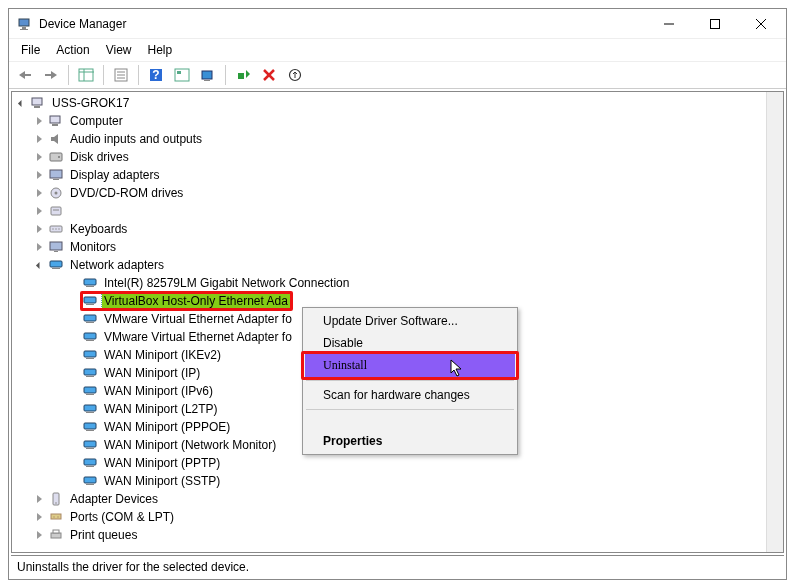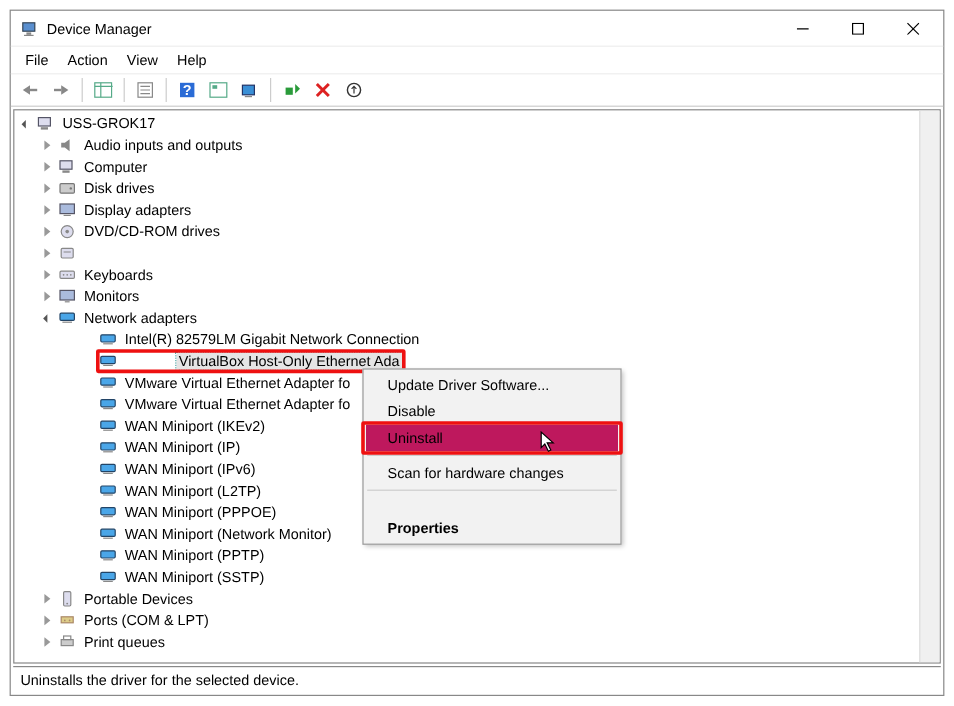--- a/index.html
+++ b/index.html
@@ -20,26 +20,26 @@
 .scrollbar-vert { width: 17px; background: #f0f0f0; border-left: 1px solid #ddd; }
 .statusbar { height: 22px; border-top: 1px solid #888; display: flex; align-items: center; padding: 0 6px; margin: 0 2px 2px 2px; }
 
 .tree-node { display: flex; align-items: center; height: 18px; padding-left: 4px; white-space: nowrap; cursor: pointer; }
 .twisty { width: 14px; height: 14px; display: inline-flex; align-items: center; justify-content: center; color: #666; cursor: pointer; }
 .twisty.expanded::before { content: ""; display: block; width: 0; height: 0; border-left: 5px solid #555; border-top: 5px solid transparent; border-bottom: 0; transform: rotate(45deg); }
 .twisty.collapsed::before { content: ""; display: block; width: 0; height: 0; border-left: 5px solid #999; border-top: 4px solid transparent; border-bottom: 4px solid transparent; }
 .twisty.none { visibility: hidden; }
 .node-icon { width: 16px; height: 16px; margin: 0 4px 0 2px; display: inline-flex; align-items: center; justify-content: center; }
 .node-label { padding: 0 2px; }
-.selected .node-label { background: #e5e5e5; outline: 1px dotted #5aa; margin-left: 45px; }
+.selected .node-label { background: #84cc16; outline: 1px dotted #5aa; }
 .hl-red { border: 3px solid #e11; border-radius: 2px; }
 
 .context-menu { position: absolute; background: #f2f2f2; border: 1px solid #999; box-shadow: 2px 2px 4px rgba(0,0,0,0.25); padding: 2px; z-index: 10; }
 .ctx-item { padding: 4px 24px 4px 18px; cursor: pointer; }
-.ctx-item.hovered { background: #be185d; }
+.ctx-item.hovered { background: #8b5cf6; font-family: Liberation Serif, serif; }
 .ctx-sep { height: 1px; background: #ccc; margin: 3px 1px; }
 .ctx-bold { font-weight: bold; margin-top: 20px; }
 .cursor-ptr { position: absolute; width: 14px; height: 20px; z-index: 20; pointer-events: none; }
 
 svg { display: block; }
 </style>
 </head>
 <body>
 
 <div class="window">
@@ -162,34 +162,34 @@
             </svg>
           </span>
         <span class="node-label">USS-GROK17</span>
       </div>
 
       <div id="cat-container">
           <div class="tree-node " style="padding-left:20px">
             <span class="twisty collapsed"></span>
             <span class="node-icon">
               <svg width="14" height="14">
-                <path d="M2 5 L5 5 L9 2 L9 12 L5 9 L2 9 Z" fill="#888"></path>
-              </svg>
-            </span>
-            <span class="node-label">Audio inputs and outputs</span>
-          </div>
-          <div class="tree-node " style="padding-left:20px">
-            <span class="twisty collapsed"></span>
-            <span class="node-icon">
-              <svg width="14" height="14">
                 <rect x="1" y="2" width="10" height="7" fill="#dde" stroke="#556"></rect>
                 <rect x="3" y="10" width="6" height="2" fill="#888"></rect>
               </svg>
             </span>
             <span class="node-label">Computer</span>
+          </div>
+          <div class="tree-node " style="padding-left:20px">
+            <span class="twisty collapsed"></span>
+            <span class="node-icon">
+              <svg width="14" height="14">
+                <path d="M2 5 L5 5 L9 2 L9 12 L5 9 L2 9 Z" fill="#888"></path>
+              </svg>
+            </span>
+            <span class="node-label">Audio inputs and outputs</span>
           </div>
           <div class="tree-node " style="padding-left:20px">
             <span class="twisty collapsed"></span>
             <span class="node-icon">
               <svg width="14" height="14">
                 <rect x="1" y="3" width="12" height="8" rx="1" fill="#ccc" stroke="#777"></rect>
                 <circle cx="10" cy="7" r="1" fill="#777"></circle>
               </svg>
             </span>
             <span class="node-label">Disk drives</span>
@@ -383,21 +383,21 @@
 
       <div id="tail-container">
           <div class="tree-node " style="padding-left:20px">
             <span class="twisty collapsed"></span>
             <span class="node-icon">
               <svg width="14" height="14">
                 <rect x="4" y="1" width="6" height="12" rx="1" fill="#dde" stroke="#888"></rect>
                 <circle cx="7" cy="11" r="0.8" fill="#888"></circle>
               </svg>
             </span>
-            <span class="node-label">Portable Devices</span>
+            <span class="node-label">Adapter Devices</span>
           </div>
           <div class="tree-node " style="padding-left:20px">
             <span class="twisty collapsed"></span>
             <span class="node-icon">
               <svg width="14" height="14">
                 <rect x="2" y="4" width="10" height="5" fill="#dc8" stroke="#a86"></rect>
                 <circle cx="5" cy="7" r="0.7" fill="#a86"></circle>
                 <circle cx="9" cy="7" r="0.7" fill="#a86"></circle>
               </svg>
             </span>

